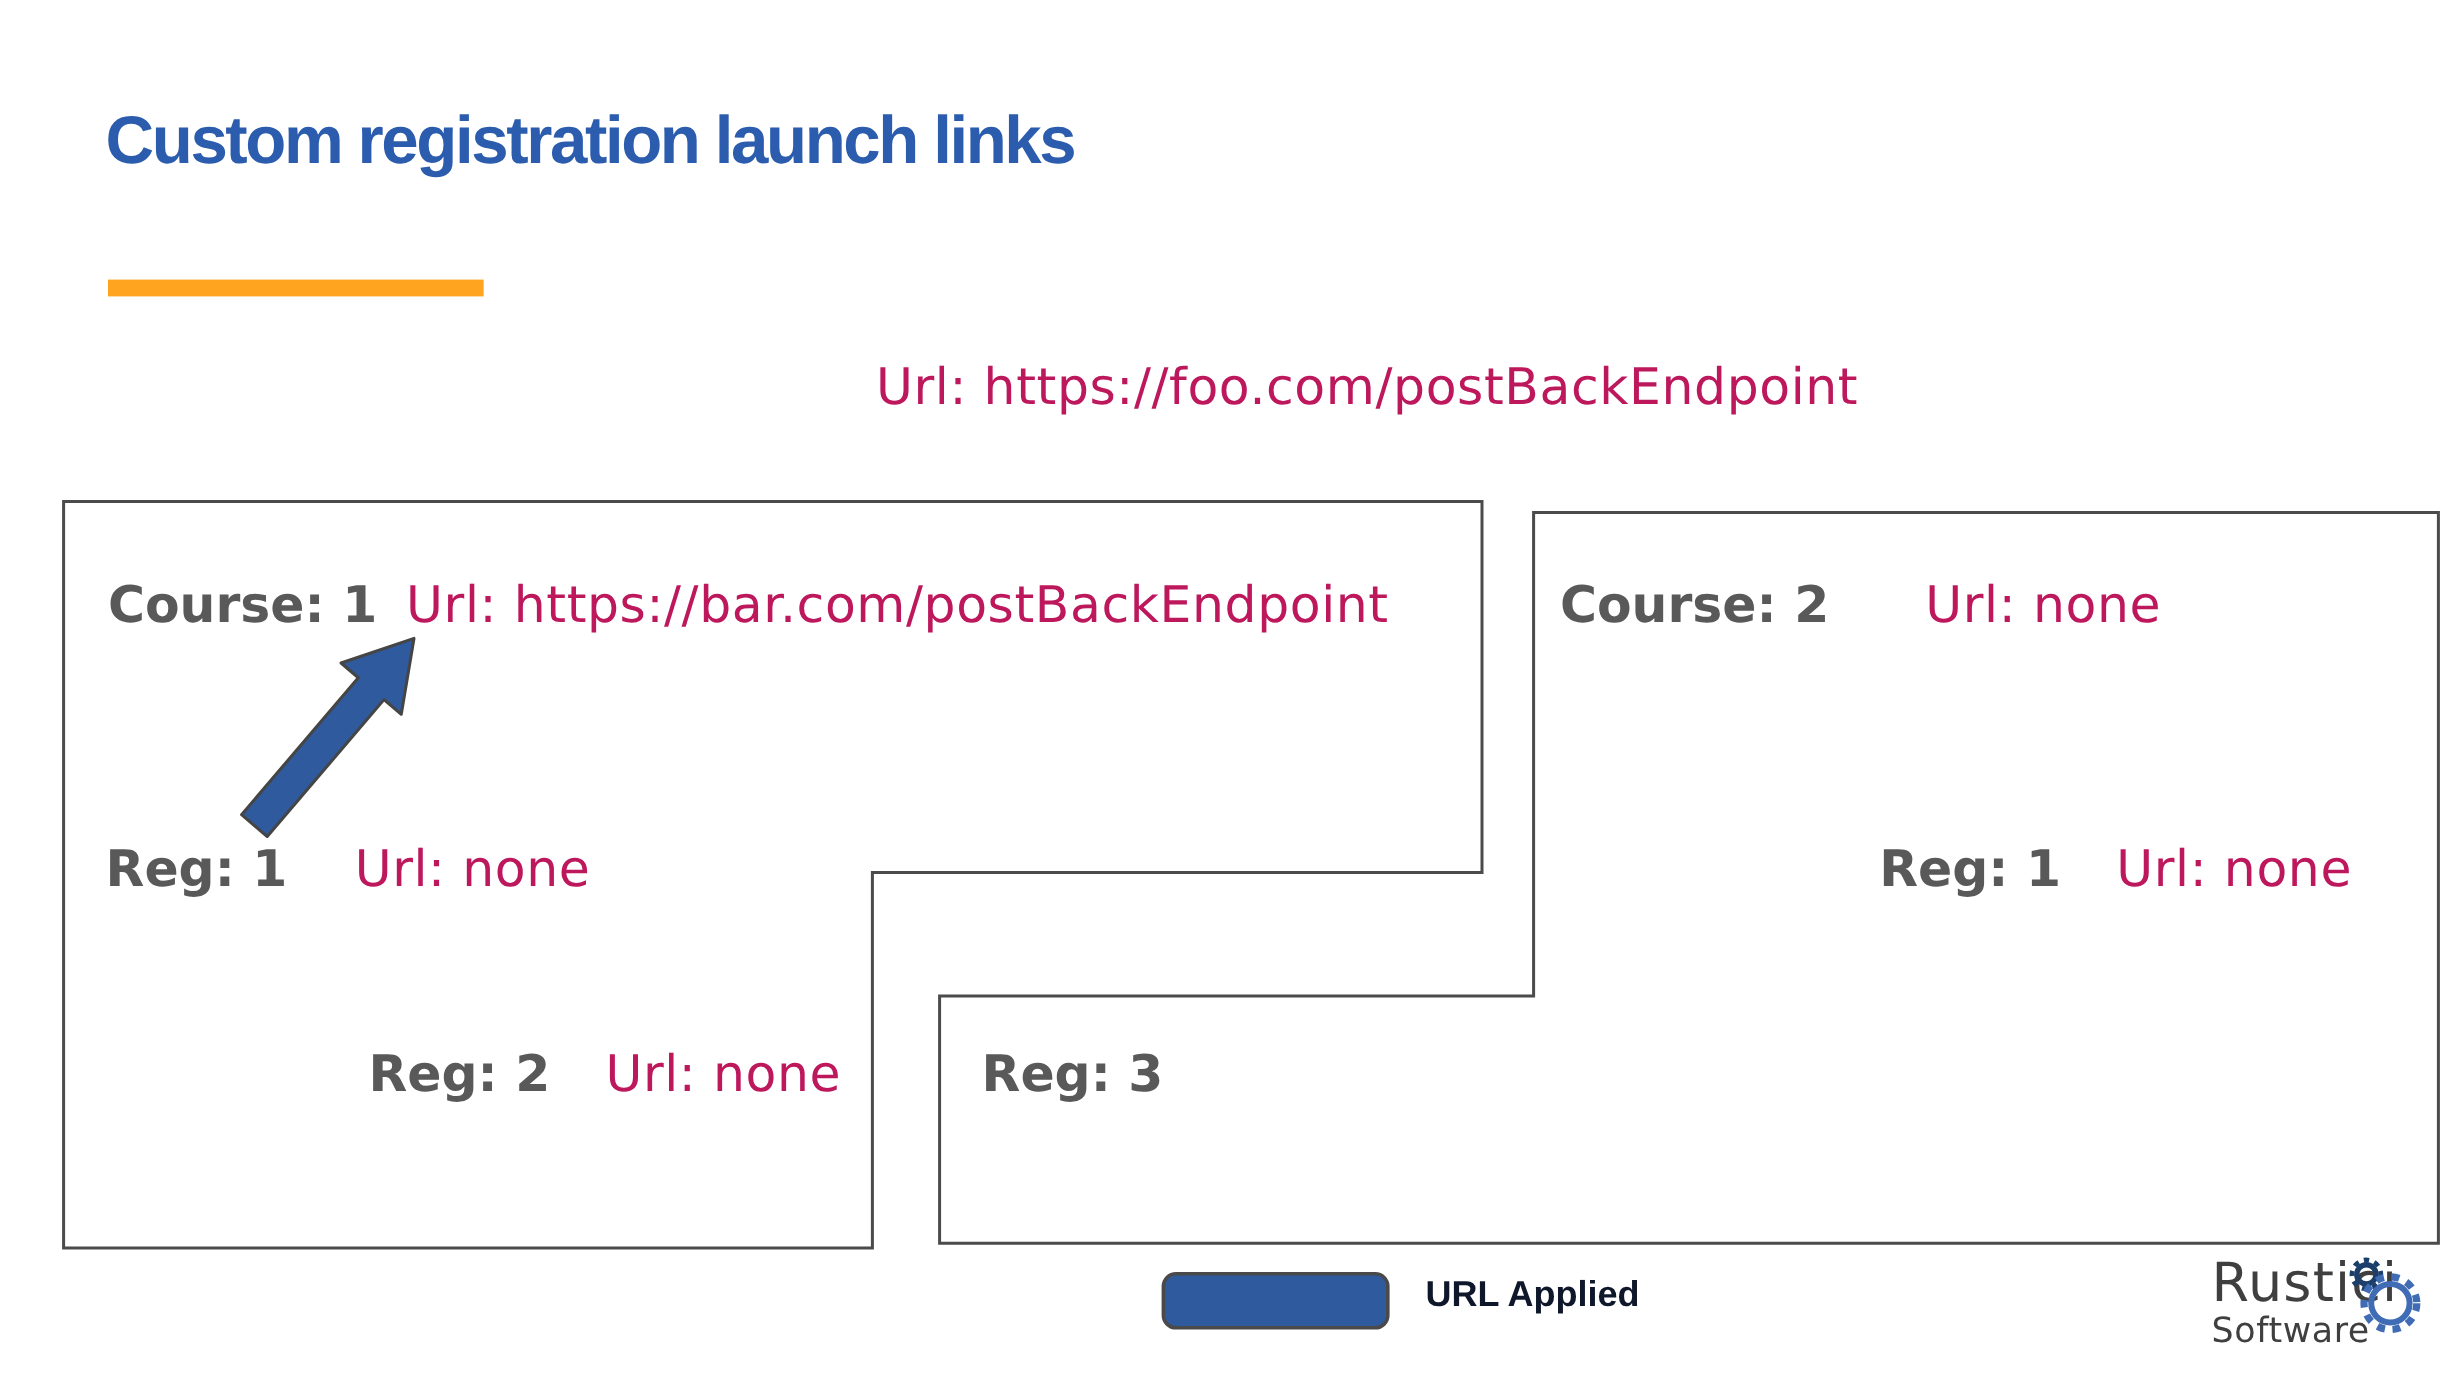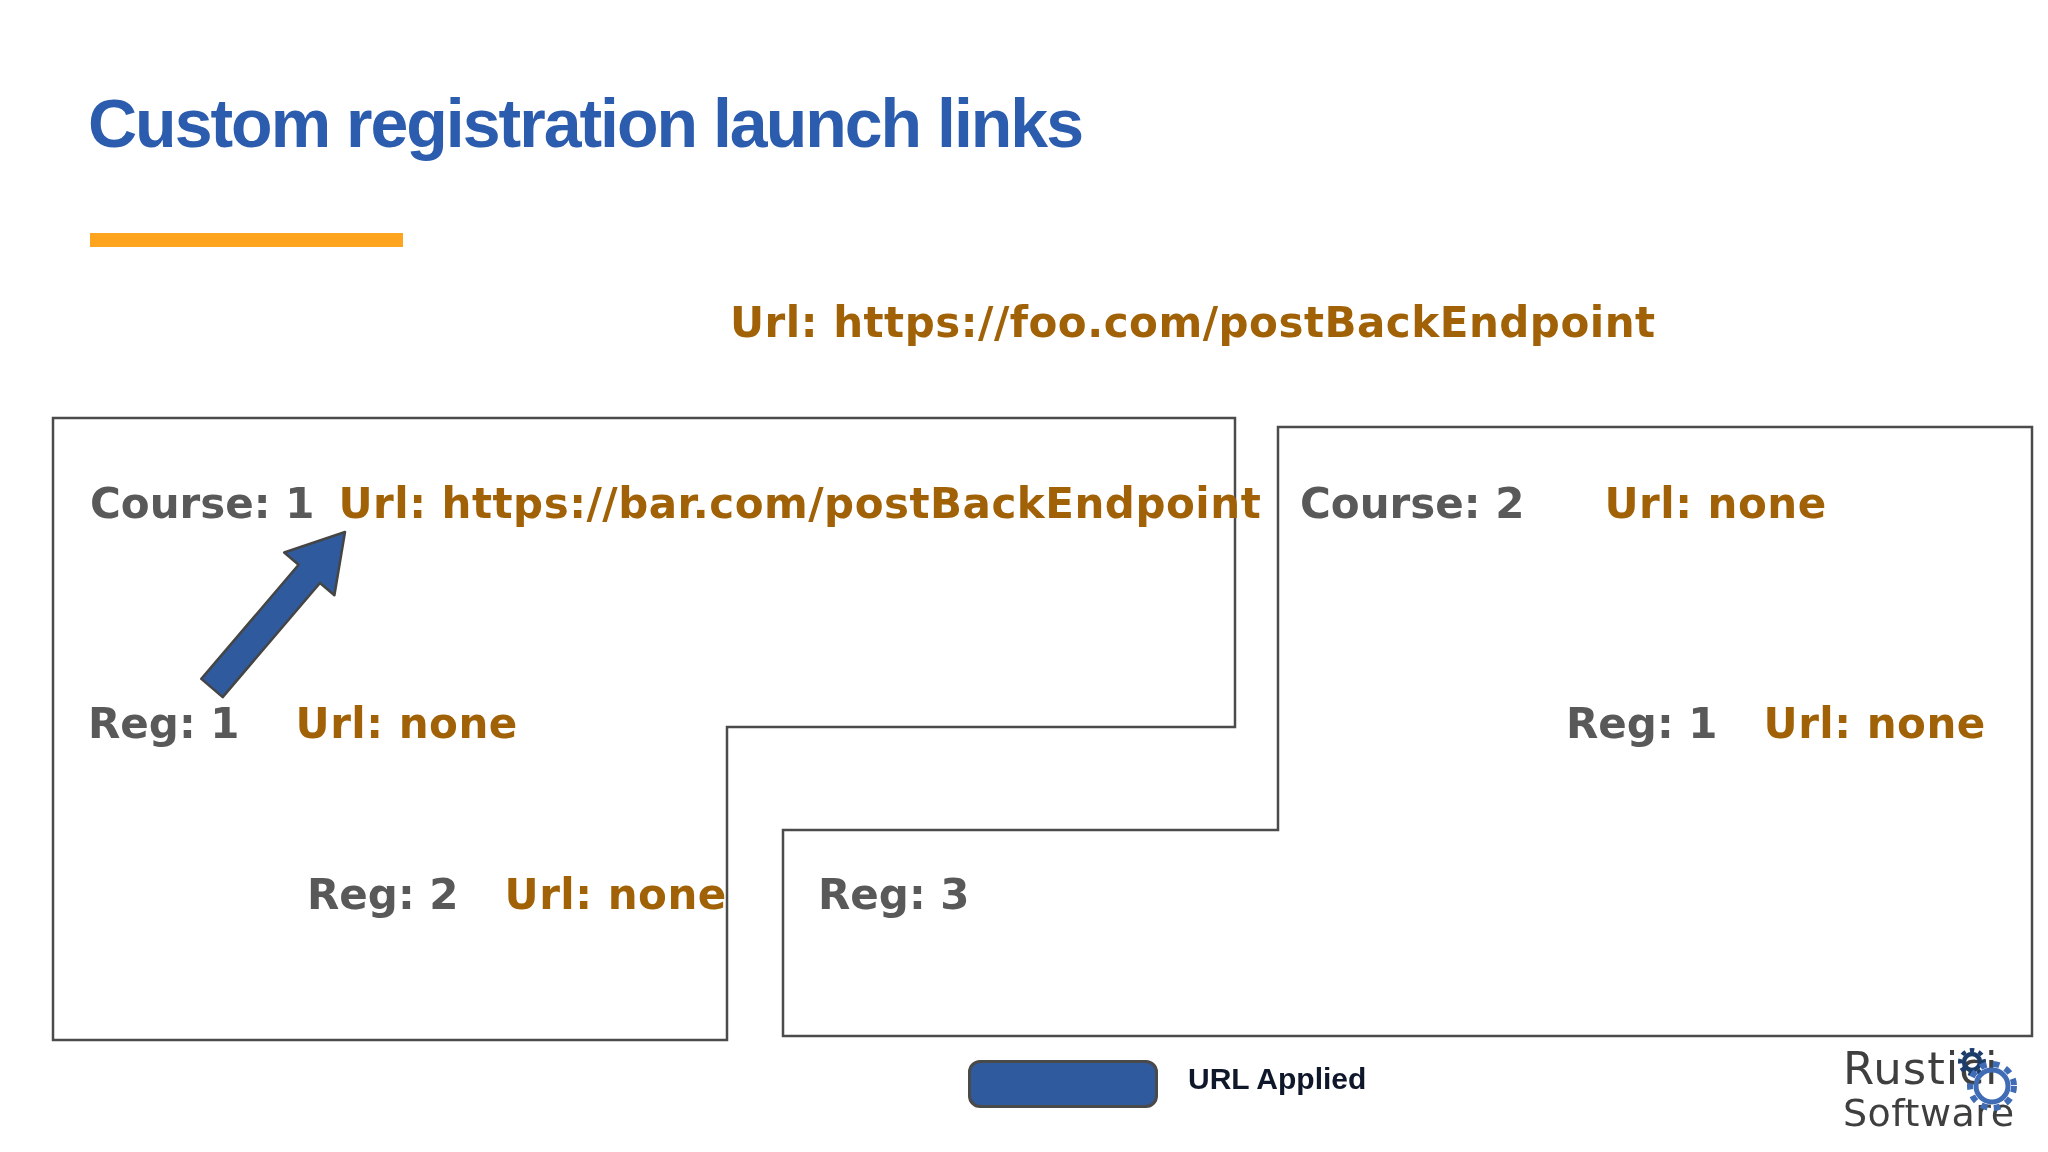--- a/index.html
+++ b/index.html
@@ -4,32 +4,32 @@
 <style>
   html,body{margin:0;padding:0;}
   body{
     width:2048px;height:1152px;background:#ffffff;position:relative;overflow:hidden;
     font-family:"DejaVu Sans","Liberation Sans",sans-serif;
   }
   .abs{position:absolute;}
   .title{
     left:88px;top:84px;
     font-family:"Liberation Sans","DejaVu Sans",sans-serif;
-    font-size:68px;font-weight:700;letter-spacing:-2px;
+    font-size:56px;font-weight:700;letter-spacing:-2px;
     color:#2b5cad;white-space:nowrap;
   }
   .title-underline{
     left:90px;top:233px;width:313px;height:14px;background:#ffa41f;
   }
   .row{
     position:absolute;display:flex;align-items:baseline;gap:46px;white-space:nowrap;
     font-size:42px;line-height:50px;
   }
   .row .lbl{font-weight:700;color:#595959;}
-  .row .val{font-weight:700;color:#a16207;letter-spacing:0.5px;}
+  .row .val{font-weight:400;color:#be185d;letter-spacing:0.5px;}
   .app-row{left:730px;top:298px;}
   .course1-row{left:90px;top:479px;gap:24px;text-align:right;}
   .course2-row{left:1300px;top:479px;gap:80px;}
   .reg1-row{left:88px;top:699px;gap:56px;}
   .reg4-row{left:1566px;top:699px;}
   .reg2-row{left:307px;top:870px;}
   .reg3-row{left:818px;top:870px;}
   svg.diagram{left:0;top:0;pointer-events:none;}
   .legend-swatch{
     left:968px;top:1060px;width:190px;height:48px;
@@ -37,21 +37,21 @@
   }
   .legend-label{
     left:1188px;top:1062px;
     font-size:30px;font-weight:700;color:#0f172a;white-space:nowrap;
     font-family:"Liberation Sans","DejaVu Sans",sans-serif;
   }
   .logo{
     left:1843px;top:1046px;color:#3f3f3f;line-height:1;white-space:nowrap;
   }
   .logo .logo-top{font-size:45px;letter-spacing:1px;}
-  .logo .logo-bottom{font-size:38px;letter-spacing:0.5px;margin-top:3px;}
+  .logo .logo-bottom{font-size:29px;letter-spacing:0.5px;margin-top:3px;}
   .logo-gears{left:1948px;top:1040px;}
 </style>
 </head>
 <body>
 
 <svg class="abs diagram" width="2048" height="1152" viewBox="0 0 2048 1152">
 
   <polygon points="53,418 1235,418 1235,727 727,727 727,1040 53,1040" fill="none" stroke="#4b4b4b" stroke-width="2.5"></polygon>
 
   <polygon points="1278,427 2032,427 2032,1036 783,1036 783,830 1278,830" fill="none" stroke="#4b4b4b" stroke-width="2.5"></polygon>

